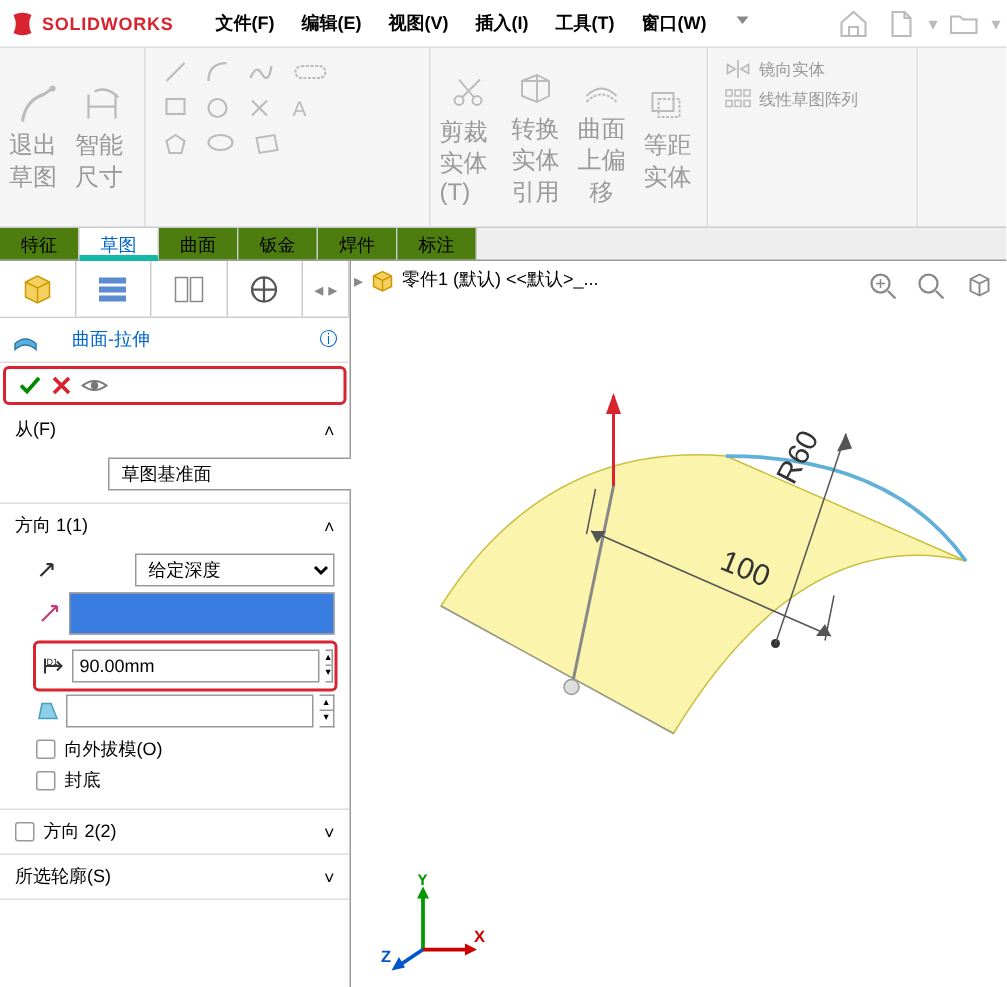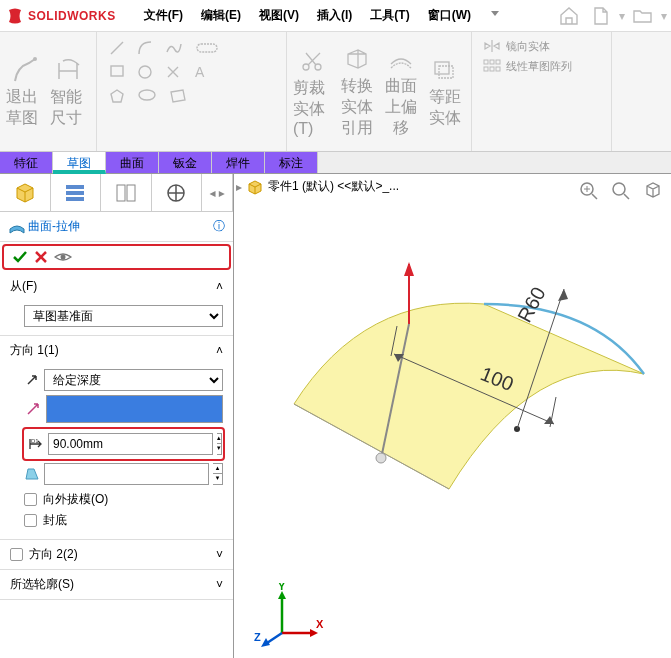--- a/index.html
+++ b/index.html
@@ -18,47 +18,47 @@
     
     .ribbon { height: 120px; background: #f5f5f5; border-bottom: 1px solid #ccc; display: flex; }
     .ribbon-group { border-right: 1px solid #ddd; padding: 4px; display: flex; flex-direction: column; }
     .ribbon-btn-large { display: flex; flex-direction: column; align-items: center; justify-content: center; width: 44px; padding: 4px 2px; color: #999; font-size: 16px; }
     .ribbon-btn-large .icon-area { height: 32px; display: flex; align-items: center; justify-content: center; }
     .ribbon-btn-row { display: flex; align-items: center; padding: 2px 6px; color: #999; font-size: 11px; gap: 4px; }
     .ribbon-btn-row .mini-icon { width: 20px; height: 16px; display: flex; align-items: center; justify-content: center; }
 
     
     .cmd-tabs { height: 22px; display: flex; border-bottom: 1px solid #999; background: #eee; }
-    .cmd-tab { padding: 3px 14px; font-size: 12px; border-right: 1px solid #ccc; background: #8b5cf6; cursor: pointer; }
+    .cmd-tab { padding: 3px 14px; font-size: 12px; border-right: 1px solid #ccc; background: #4d7c0f; cursor: pointer; }
     .cmd-tab.active { background: #fff; color: #0066cc; border-bottom: 4px solid #14b8a6; margin-bottom: -1px; }
 
     
     .main-area { display: flex; height: 484px; }
 
     
     .prop-panel { width: 234px; border-right: 1px solid #999; display: flex; flex-direction: column; background: #fff; }
     .panel-tabs { height: 38px; display: flex; border-bottom: 1px solid #ccc; }
     .panel-tab { flex: 1; display: flex; align-items: center; justify-content: center; border-right: 1px solid #ccc; cursor: pointer; }
     .panel-tab.active { background: #fff; }
 
-    .feature-header { padding: 6px 8px; display: flex; align-items: center; gap: 2px; border-bottom: 1px solid #ddd; }
+    .feature-header { padding: 6px 8px; display: flex; align-items: center; gap: 22px; border-bottom: 1px solid #ddd; }
     .feature-title { font-weight: normal; color: #0066cc; font-size: 12px; }
     .help-icon { margin-left: auto; color: #0066cc; cursor: pointer; }
 
     .action-row { padding: 4px 8px; display: flex; align-items: center; gap: 6px; border: 2px solid #d9232e; margin: 2px; border-radius: 4px; }
     .ok-icon { color: #008800; font-weight: bold; cursor: pointer; }
     .cancel-icon { color: #d9232e; font-weight: bold; cursor: pointer; }
     .eye-icon { color: #666; cursor: pointer; }
 
     .section { border-bottom: 1px solid #ddd; }
     .section-header { padding: 6px 10px; display: flex; align-items: center; font-weight: normal; font-size: 12px; cursor: pointer; }
     .section-header .chevron { margin-left: auto; }
     .section-body { padding: 4px 10px 8px 24px; }
 
-    .field-select { width: 100%; height: 22px; border: 1px solid #999; font-size: 12px; padding: 0 4px; background: #fff; }
+    .field-select { width: 100%; height: 22px; border: 1px solid #999; font-size: 12px; padding: 0 4px; background: #fff; margin-left: 48px; }
     .field-row { display: flex; align-items: center; gap: 4px; margin-bottom: 4px; }
     .field-icon { width: 18px; display: flex; align-items: center; justify-content: center; }
     .field-input { flex: 1; height: 22px; border: 1px solid #999; font-size: 12px; padding: 0 4px; }
     .spinner { width: 14px; display: flex; flex-direction: column; border: 1px solid #999; border-left: none; }
     .spinner div { height: 10px; font-size: 7px; text-align: center; cursor: pointer; border-bottom: 1px solid #999; }
     .spinner div:last-child { border-bottom: none; }
 
     .highlight-row { border: 2px solid #d9232e; border-radius: 4px; padding: 4px; margin: 2px -2px; }
     .blue-fill { background: #3a7de0; }
 

